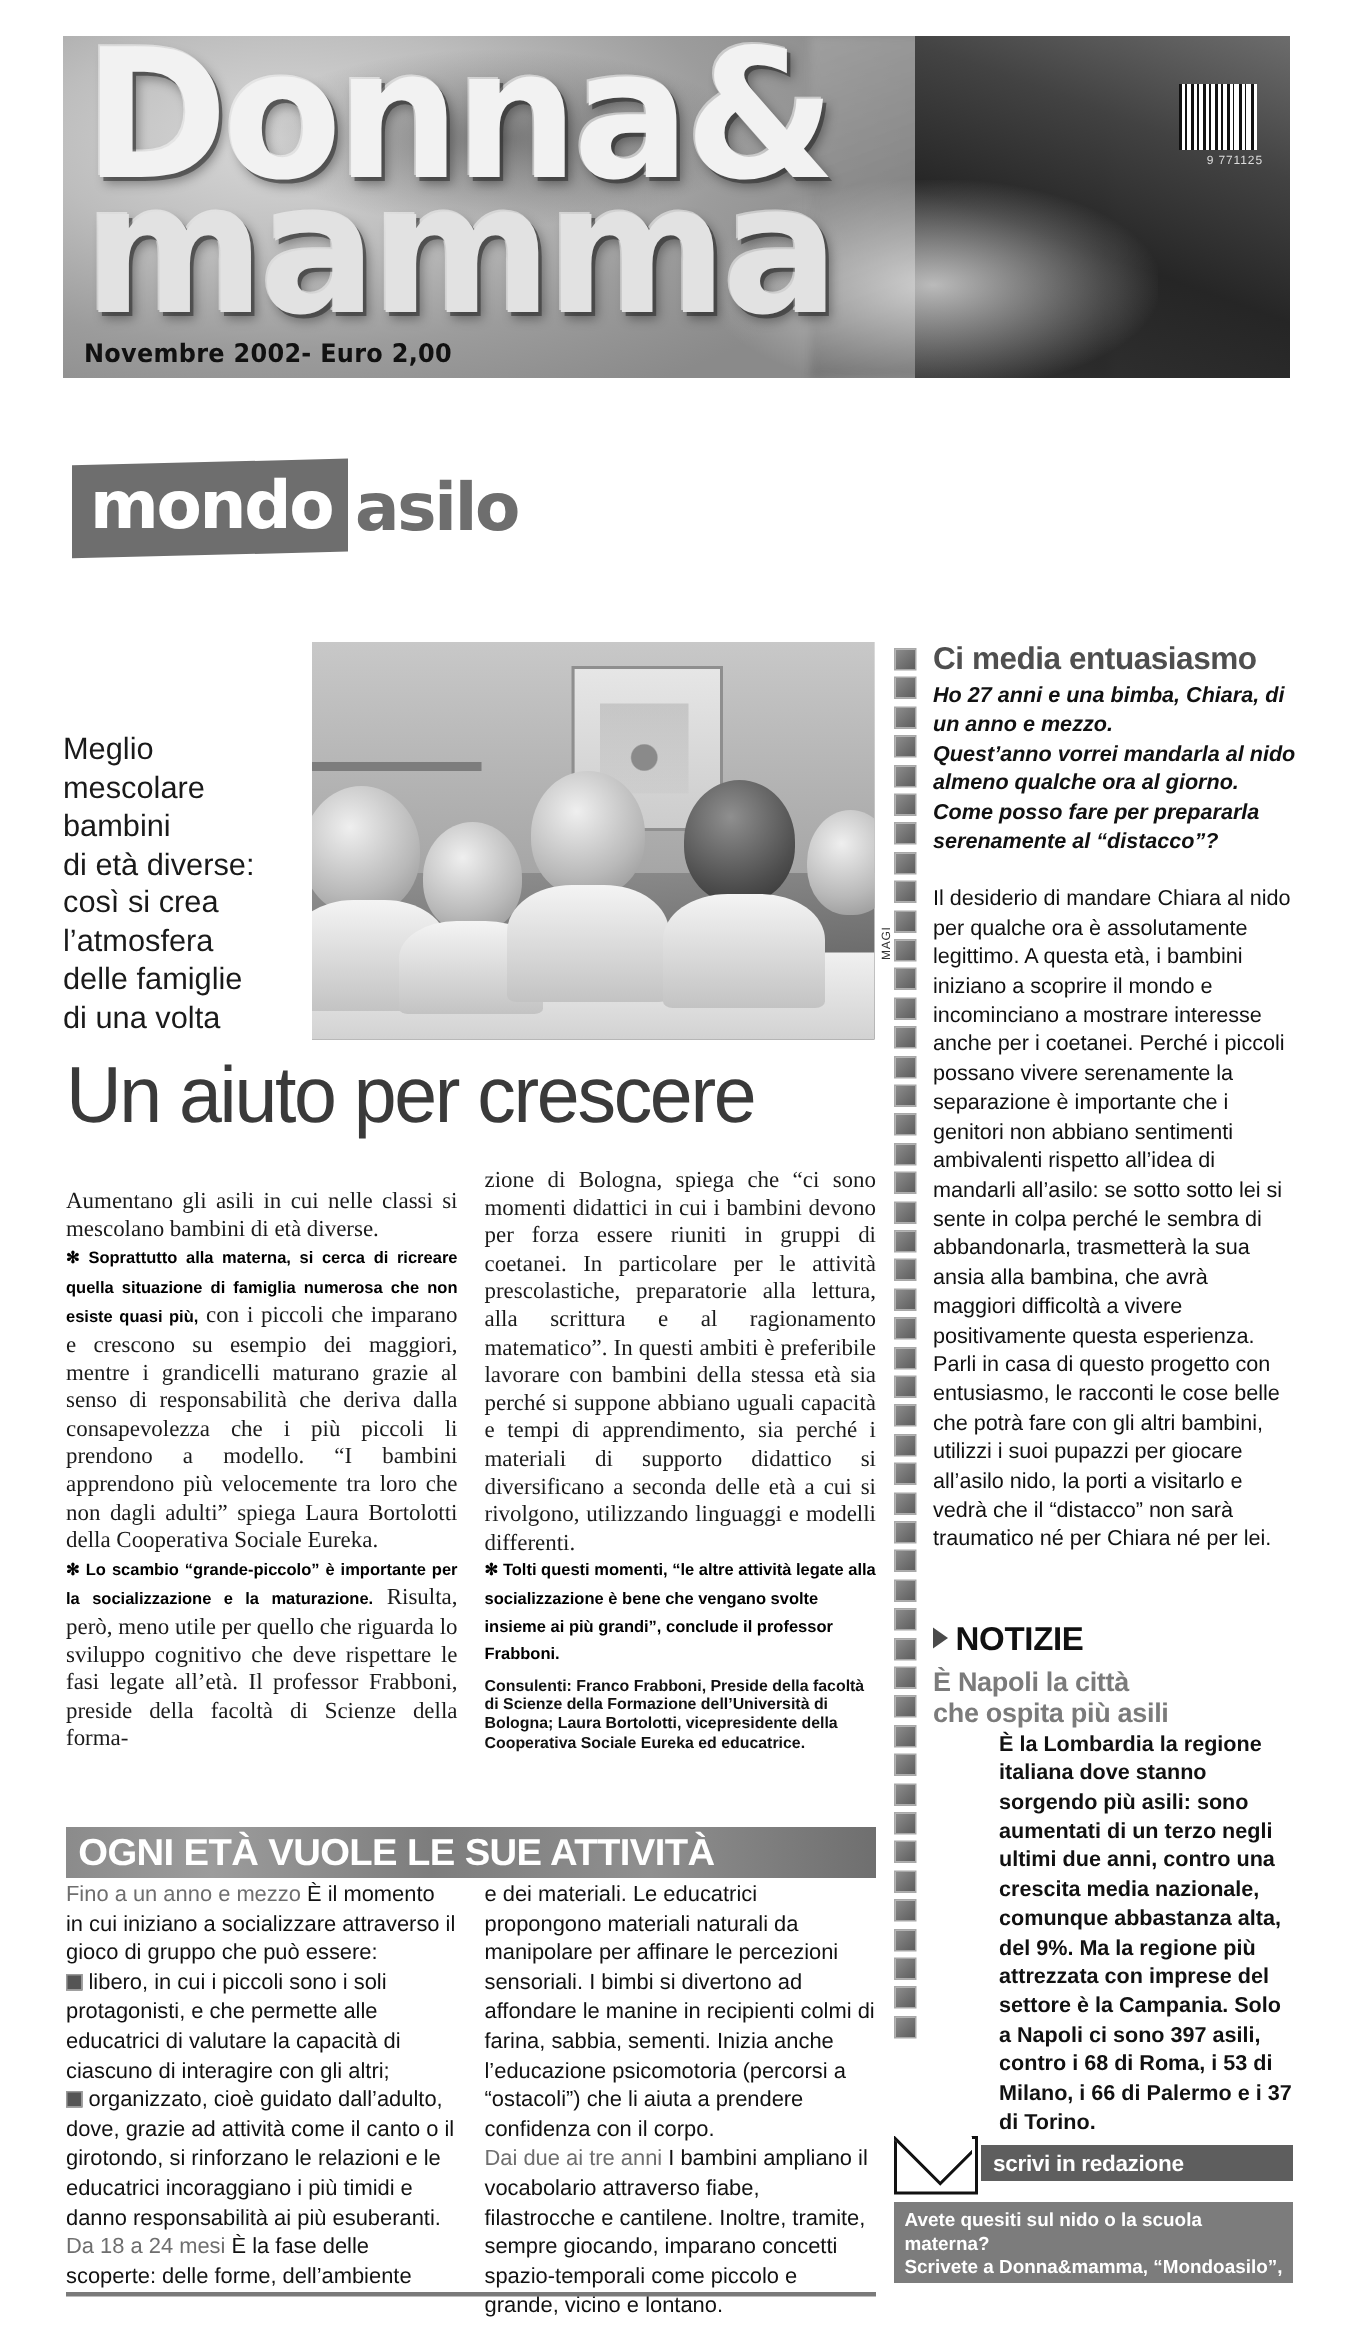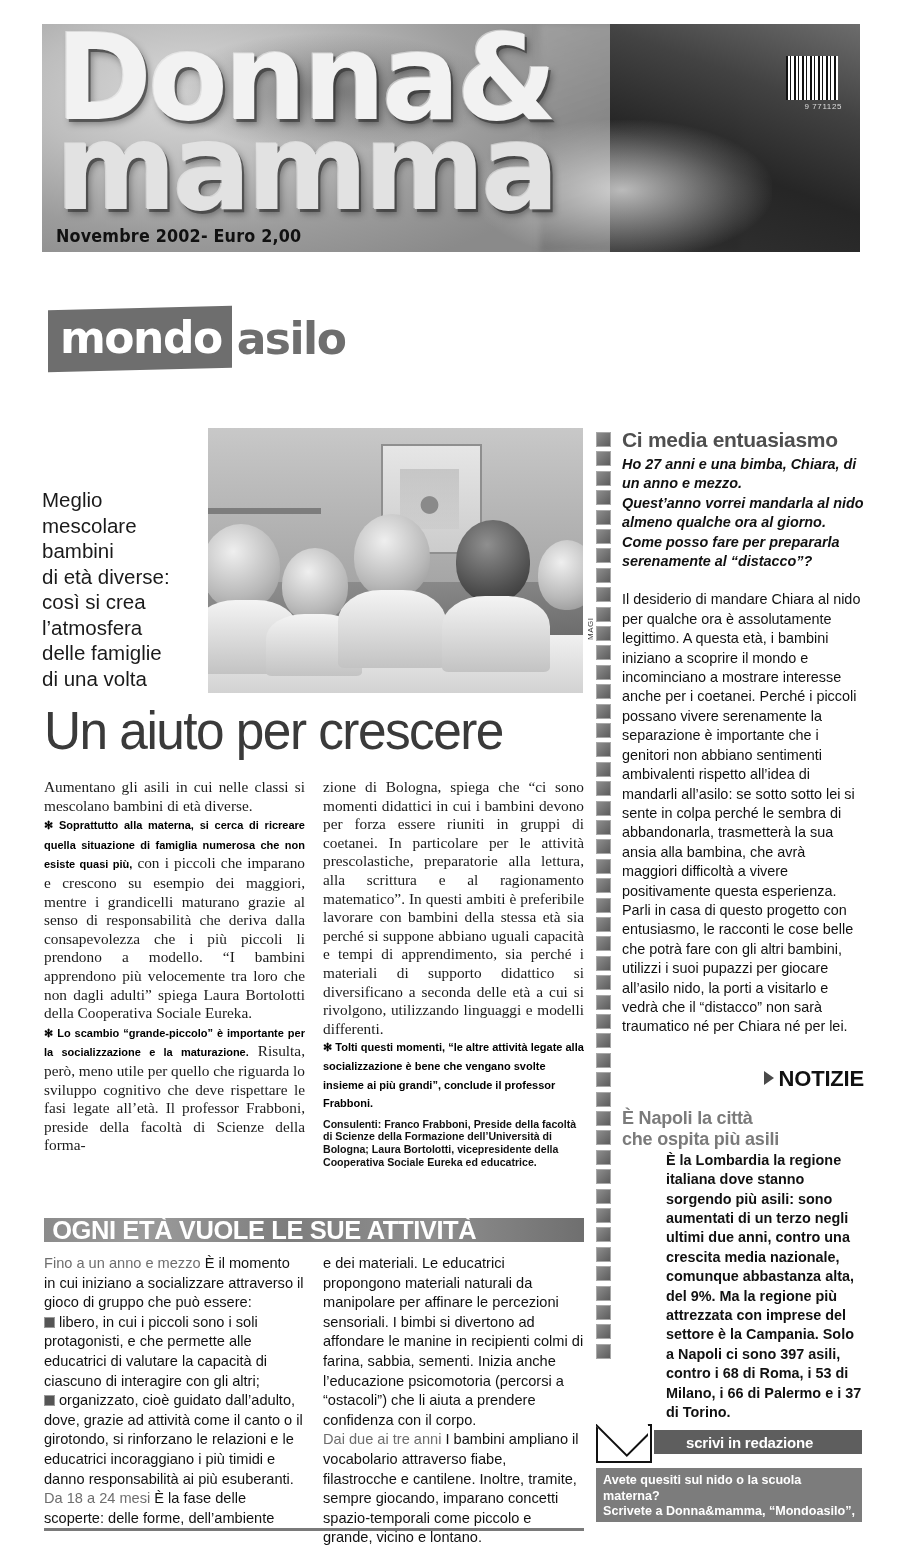--- a/index.html
+++ b/index.html
@@ -217,20 +217,21 @@
     white-space: nowrap;
   }
 
   
   .body-cols {
     position: absolute;
     left: 44px; top: 778px;
     width: 540px;
     display: flex;
     gap: 18px;
+    align-items: flex-end;
   }
   .bcol { width: 262px; }
   .serif {
     font-family: "Liberation Serif", serif;
     font-size: 15.3px;
     line-height: 18.6px;
     text-align: justify;
     color: #1b1b1b;
   }
   .bold-sans {
@@ -246,21 +247,21 @@
     font-size: 10.6px;
     line-height: 12.8px;
     color: #111;
     margin-top: 5px;
   }
 
   
   .banner {
     position: absolute;
     left: 44px; top: 1218px;
-    width: 540px; height: 24px;
+    width: 540px; height: 34px;
     background: linear-gradient(90deg,#8b8b8b 0%,#9c9c9c 18%,#7d7d7d 45%,#8f8f8f 72%,#6f6f6f 100%);
     display: flex; align-items: center;
   }
   .banner span {
     font-family: "Liberation Sans", sans-serif;
     font-weight: bold;
     font-size: 25px;
     letter-spacing: -.4px;
     color: #ffffff;
     padding-left: 8px;
@@ -350,46 +351,45 @@
   }
   .sb-sign {
     font-family: "Liberation Sans", sans-serif;
     font-weight: bold;
     font-size: 10.6px;
     line-height: 12.4px;
     color: #111;
     margin-top: 14px;
   }
   .sb-notizie {
-    margin-top: 30px;
+    margin-top: 44px;
     font-family: "Liberation Sans", sans-serif;
     font-weight: bold;
     font-size: 22px;
     line-height: 24px;
     color: #111;
     letter-spacing: -.2px;
-    text-align: right;
   }
   .tri {
     display: inline-block;
     width: 0; height: 0;
     border-left: 10px solid #4a4a4a;
     border-top: 7px solid transparent;
     border-bottom: 7px solid transparent;
     margin-right: 5px;
     vertical-align: 1px;
   }
   .sb-notizie-sub {
     font-family: "Liberation Sans", sans-serif;
     font-weight: bold;
     font-size: 18px;
     line-height: 21px;
     color: #7b7b7b;
     letter-spacing: -.2px;
-    margin-top: 17px;
+    margin-top: 6px;
   }
   .sb-news {
     font-family: "Liberation Sans", sans-serif;
     font-weight: bold;
     font-size: 14.4px;
     line-height: 19.4px;
     color: #111;
     margin-top: 1px;
     margin-left: 44px;
   }
@@ -427,21 +427,21 @@
     border: 2px solid #111;
     background:#fff;
     transform: rotate(45deg);
     transform-origin: center;
   }
   .wb-title {
     position: absolute;
     left: 58px; top: 6px;
     right: 0; height: 24px;
     background: #5e5e5e;
-    display: flex; align-items: center; padding-left: 24px;
+    display: flex; align-items: center;
   }
   .wb-title span {
     font-family: "Liberation Sans", sans-serif;
     font-weight: bold;
     font-size: 15px;
     color: #fff;
     padding-left: 8px;
     letter-spacing: -.2px;
   }
   .wb-body {

